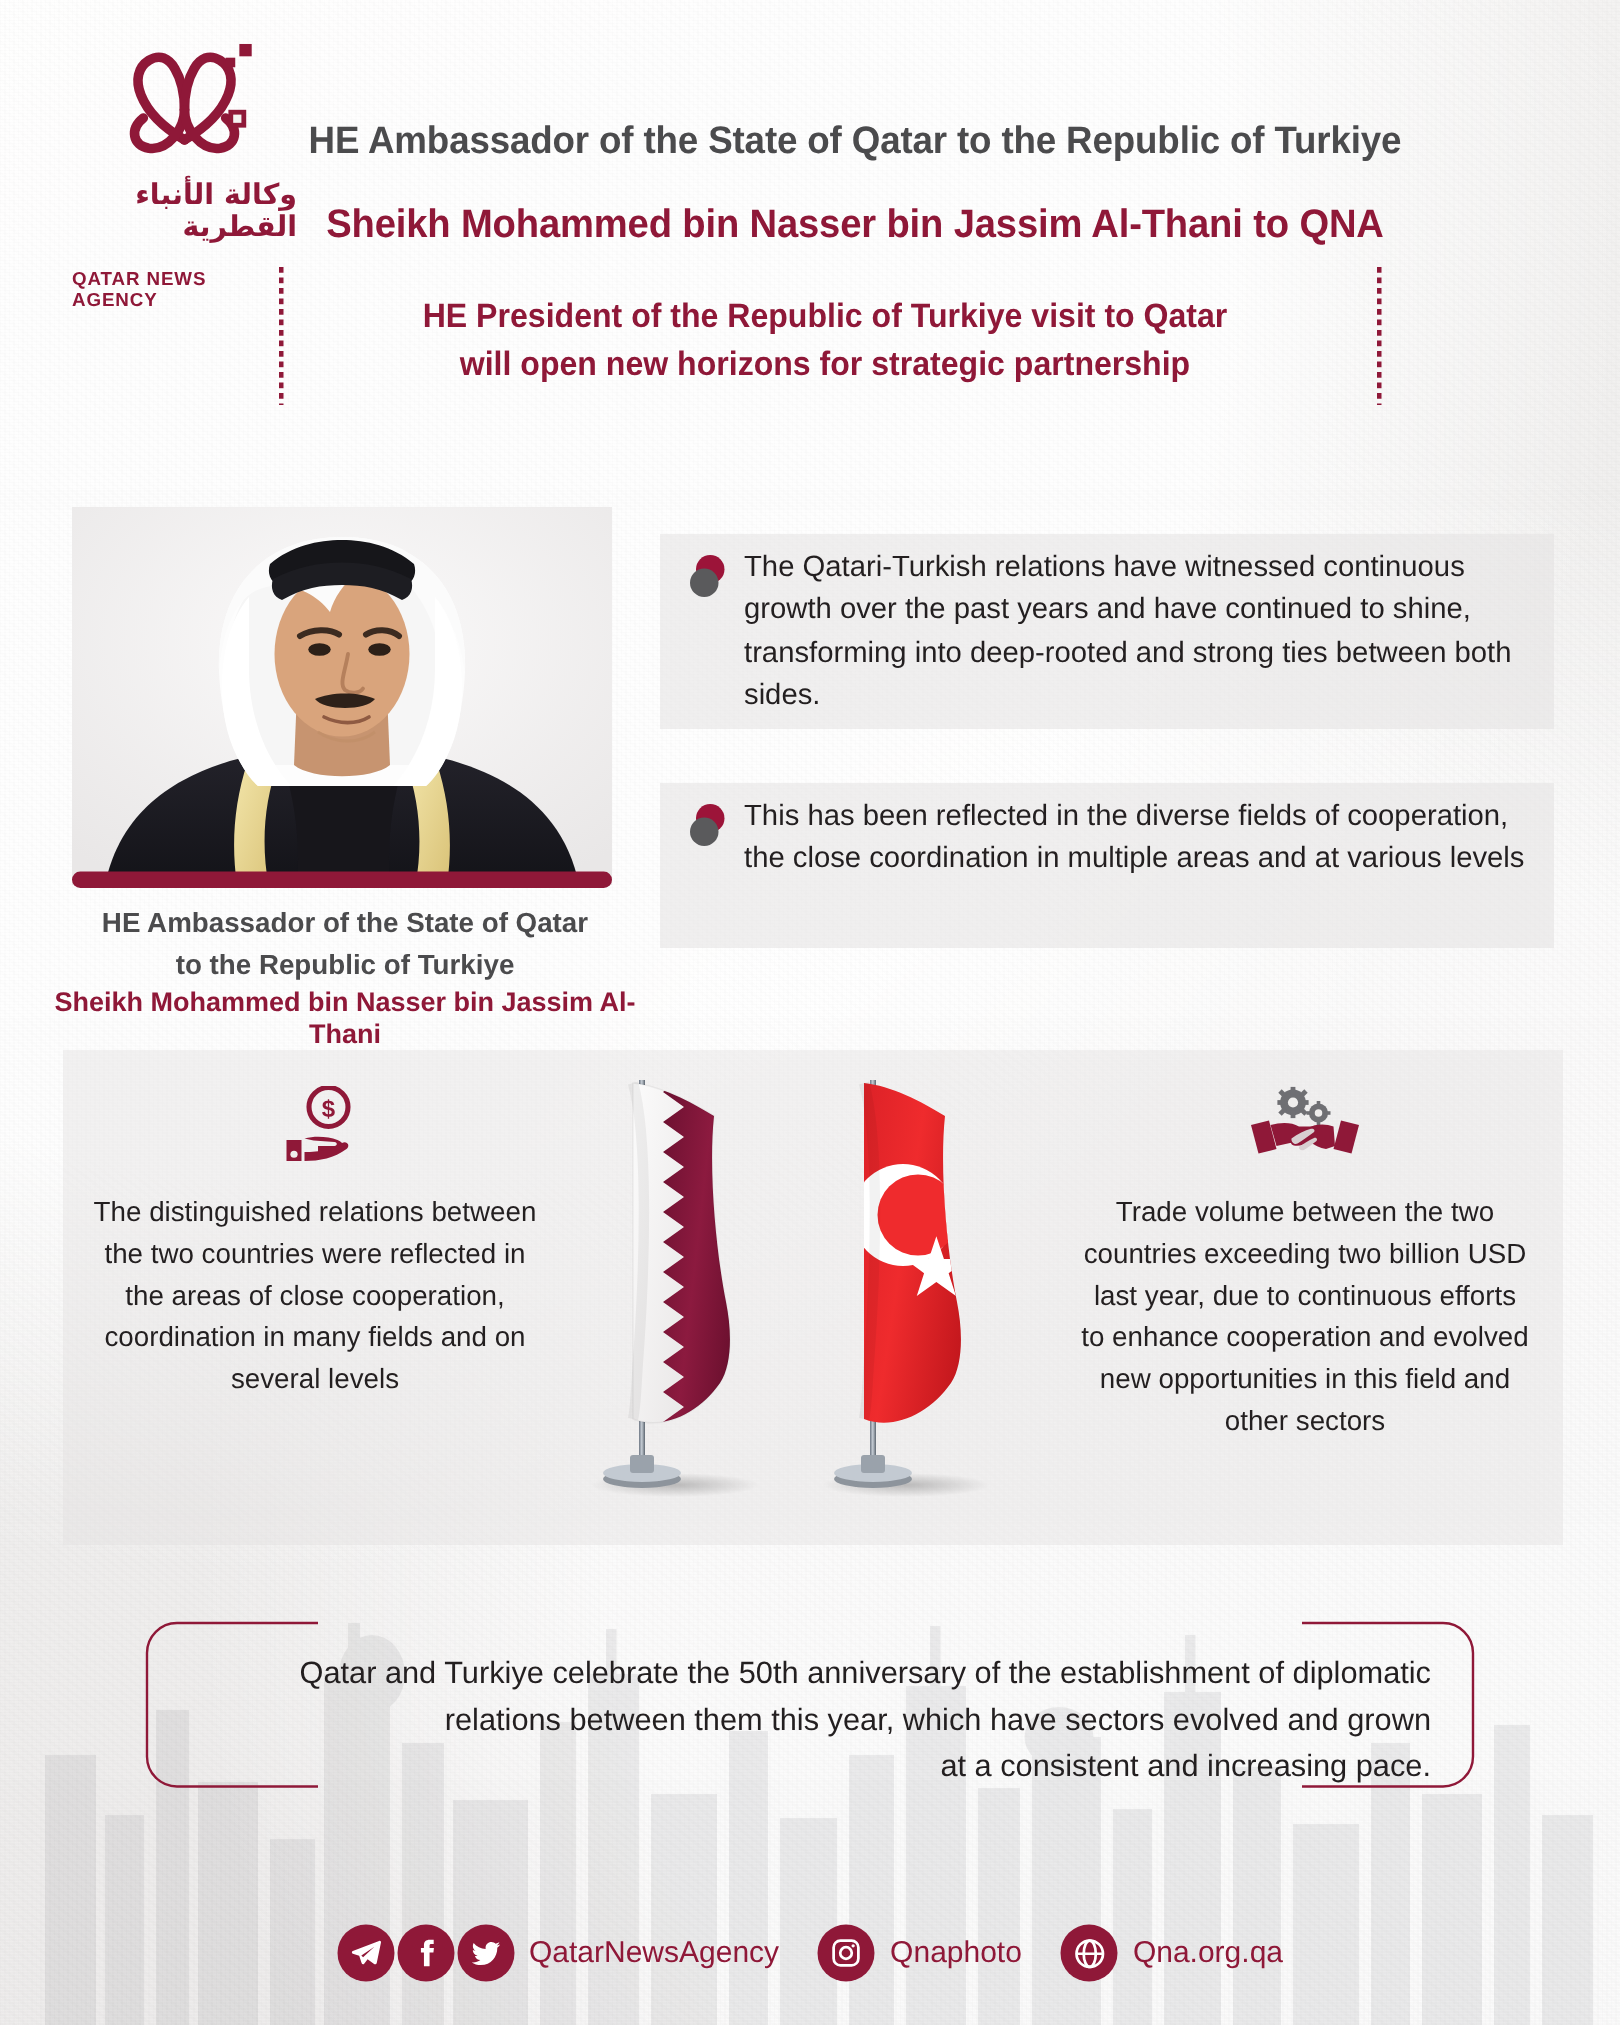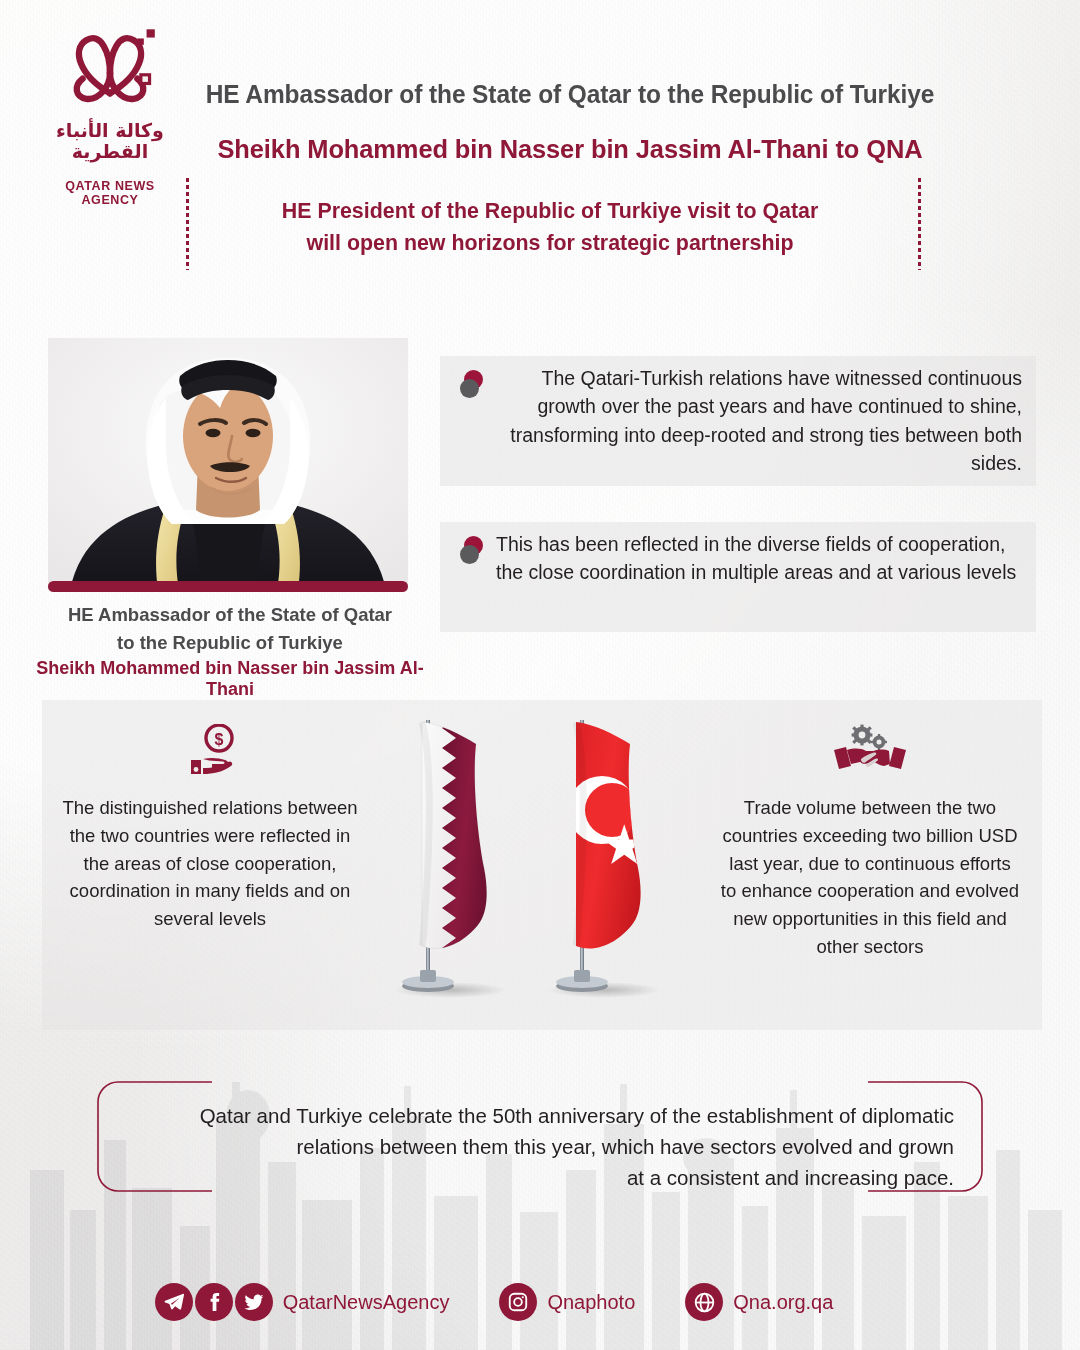--- a/index.html
+++ b/index.html
@@ -28,21 +28,21 @@
       repeating-linear-gradient(0deg, rgba(0,0,0,.018) 0 1px, rgba(255,255,255,.02) 1px 2px),
       repeating-linear-gradient(90deg, rgba(0,0,0,.014) 0 1px, rgba(255,255,255,.022) 1px 3px),
       repeating-linear-gradient(37deg, rgba(0,0,0,.012) 0 2px, rgba(255,255,255,.018) 2px 5px);
   }
 
   
   .skyline { position:absolute; left:0; bottom:0; width:1080px; height:330px; opacity:.14; }
 
   
   .header { position:absolute; left:0; top:0; width:1080px; height:300px; }
-  .logo-wrap { position:absolute; left:35px; top:22px; width:150px; text-align:center; }
+  .logo-wrap { position:absolute; left:48px; top:22px; width:150px; }
   .logo-mark { width:110px; height:96px; margin:0 auto; display:block; }
   .logo-ar { font-size:19px; color:#8f1838; letter-spacing:.5px; line-height:1.1; margin-top:2px;
              font-family:"DejaVu Sans", sans-serif; direction:rtl; font-weight:700;}
   .logo-en { font-size:12.5px; color:#8f1838; letter-spacing:.6px; font-weight:700; margin-top:17px; }
 
   .hdr-line1 {
     position:absolute; left:175px; top:80px; width:790px; text-align:center;
     font-size:25.5px; font-weight:700; color:#4b4b4d;
     font-family:"Liberation Sans Narrow","Liberation Sans", sans-serif;
     letter-spacing:-.1px; transform:scaleX(.96); transform-origin:center;
@@ -70,21 +70,21 @@
   .portrait-bar { position:absolute; left:48px; top:581px; width:360px; height:11px;
                   background:#8f1838; border-radius:6px; }
   .cap { position:absolute; left:30px; width:400px; text-align:center;
          font-family:"Liberation Sans Narrow","Liberation Sans", sans-serif; font-weight:700; }
   .cap1 { top:604px; font-size:18.5px; color:#4b4b4d; }
   .cap2 { top:632px; font-size:18.5px; color:#4b4b4d; }
   .cap3 { top:658px; font-size:18px; color:#8f1838; }
 
   
   .card { position:absolute; background:rgba(228,226,226,.55); }
-  .card1 { left:440px; top:356px; width:596px; height:130px;text-align:right; }
+  .card1 { left:440px; top:356px; width:596px; height:130px; }
   .card2 { left:440px; top:522px; width:596px; height:110px; }
   .bullet { position:absolute; width:24px; height:30px; }
   .b-red  { position:absolute; left:4px;  top:0;  width:19px; height:19px; border-radius:50%; background:#9c1439; }
   .b-gray { position:absolute; left:0;  top:9px; width:19px; height:19px; border-radius:50%; background:#5a5a5c; }
   .card .txt {
     position:absolute; left:56px; top:8px; right:14px;
     font-size:19.5px; line-height:1.46; color:#231f20;
     font-family:"Liberation Sans Narrow","Liberation Sans", sans-serif;
   }
 
@@ -100,22 +100,22 @@
   .flags { position:absolute; left:380px; top:718px; width:320px; height:290px; }
 
   
   .quote { position:absolute; left:96px; top:1080px; width:888px; height:113px; }
   .quote svg { position:absolute; inset:0; }
   .quote .qt { position:absolute; left:30px; right:30px; top:20px; text-align:right;
                font-size:20.5px; line-height:1.52; color:#231f20;
                font-family:"Liberation Sans Narrow","Liberation Sans", sans-serif; }
 
   
-  .footer { position:absolute; left:0; top:1278px; width:988px; height:48px;
-            display:flex; align-items:center; justify-content:center;gap:24px; }
+  .footer { position:absolute; left:0; top:1278px; width:1080px; height:48px;
+            display:flex; align-items:center; justify-content:center; }
   .fgroup { display:flex; align-items:center; }
   .fgroup + .fgroup { margin-left:26px; }
   .sico { width:38px; height:38px; border-radius:50%; background:#8f1838;
           display:flex; align-items:center; justify-content:center; margin-right:2px; }
   .fgroup .lbl { margin-left:8px; font-size:20px; color:#8f1838; font-weight:400;
                  font-family:"Liberation Sans Narrow","Liberation Sans", sans-serif; }
 </style>
 </head>
 <body>
 

